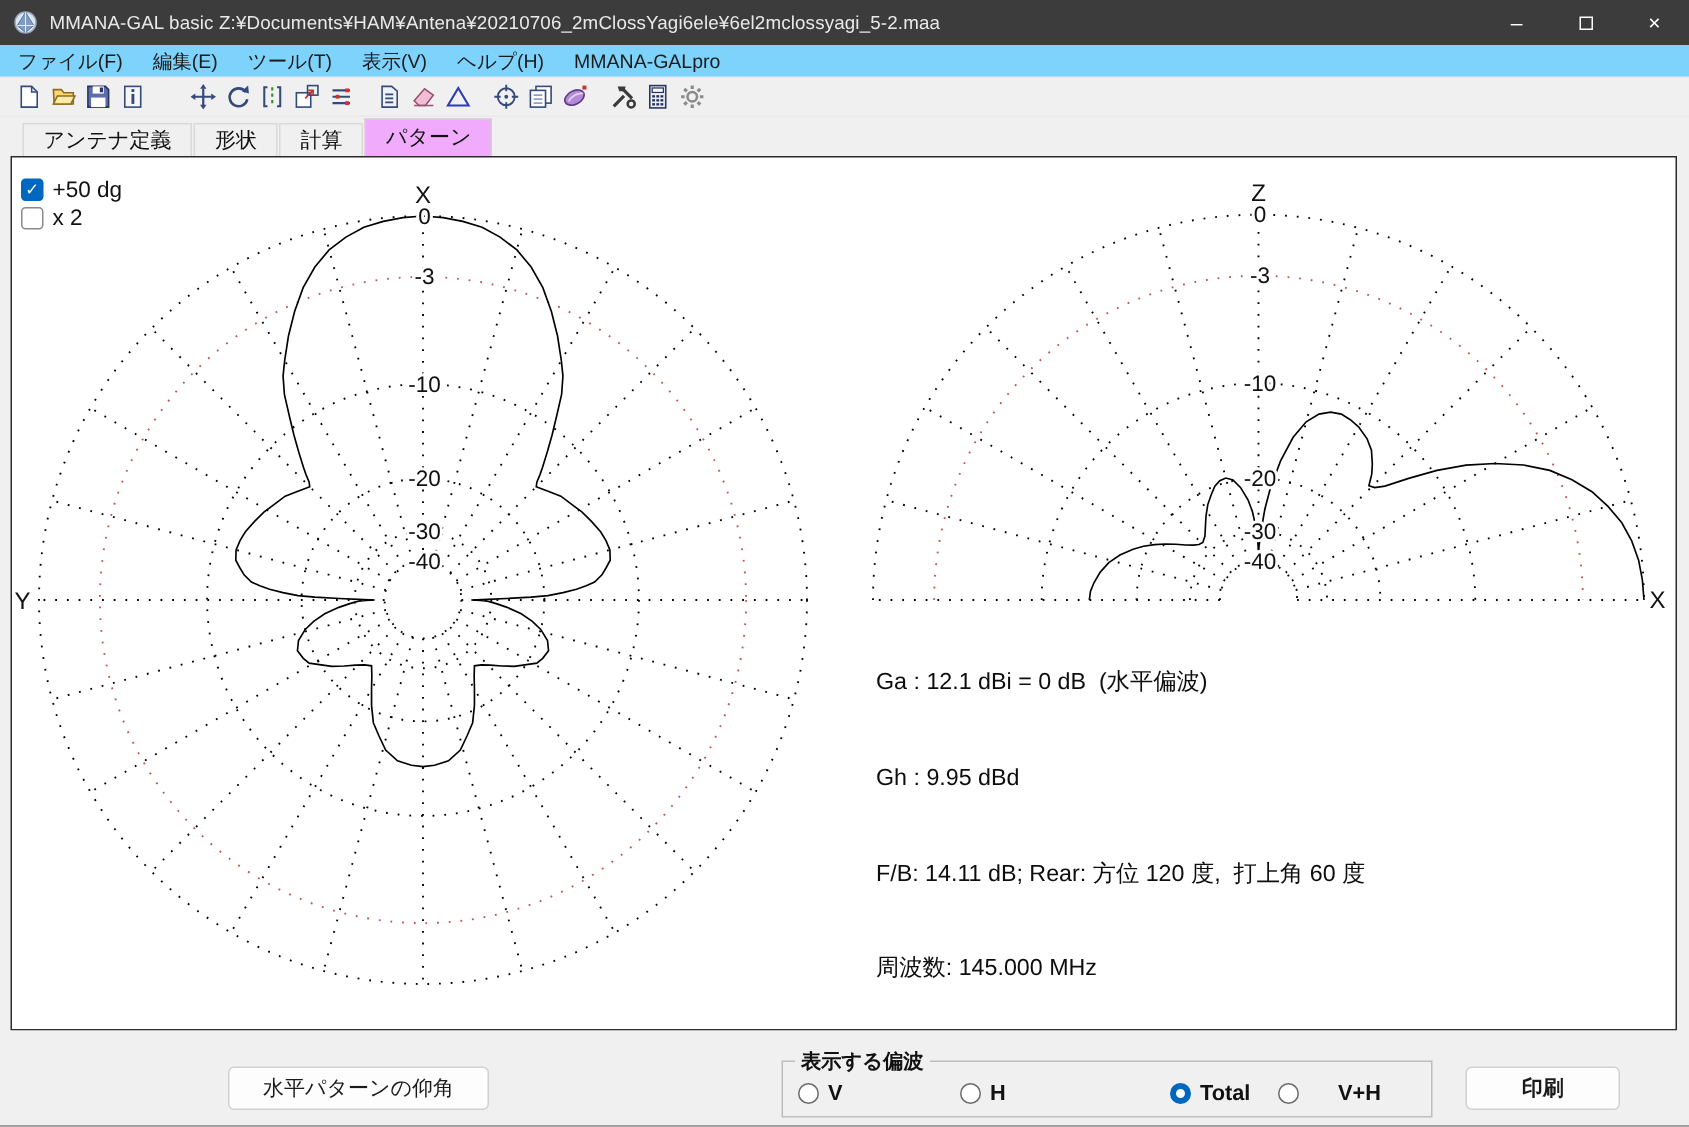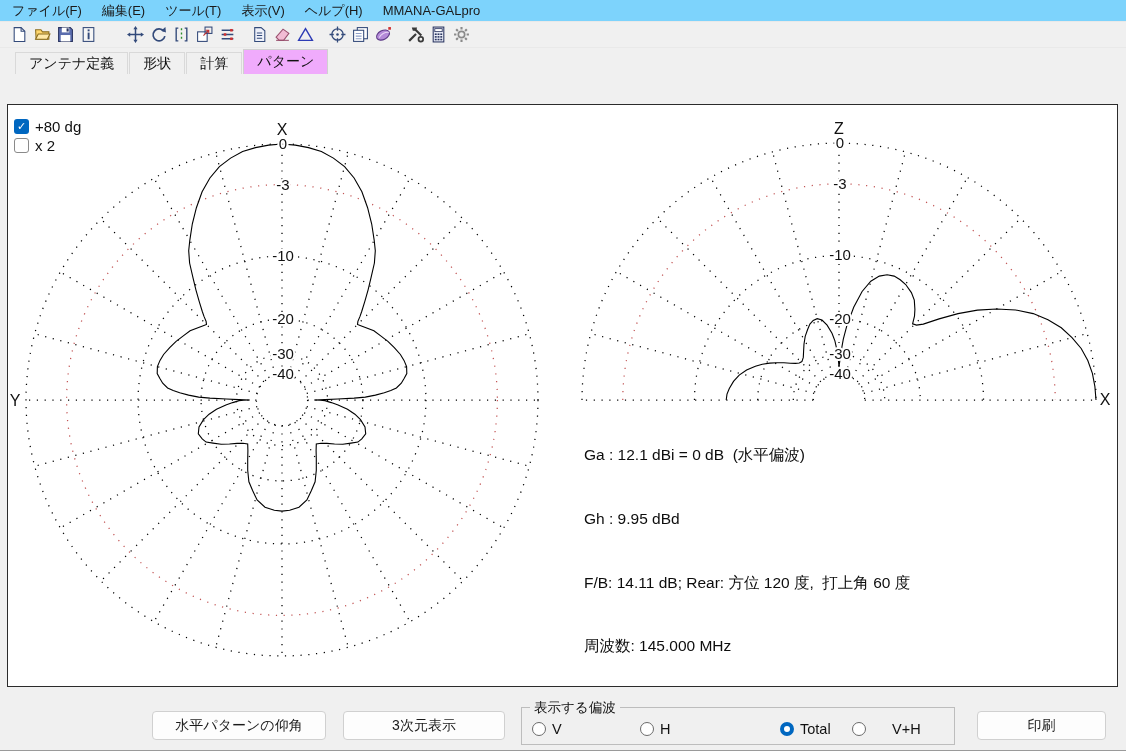--- a/index.html
+++ b/index.html
@@ -37,31 +37,48 @@
   .cbrow { display:flex; align-items:center; height:18px; margin-bottom:1px; }
   .cb { width:15px; height:15px; border-radius:3px; margin-right:6px; flex:0 0 auto; display:flex; align-items:center; justify-content:center; }
   .cb.on { background:#0067c0; color:#fff; font-size:11px; }
   .cb.off { background:#fff; border:1px solid #8a8a8a; }
   .infoblock { position:absolute; left:576px; top:297px; font-size:15.5px; line-height:21.2px; color:#0d0d0d; white-space:pre; }
 
   
   .bottombar { position:absolute; left:0; top:687px; width:1126px; height:64px; background:#f0f0f0; }
   .btn { position:absolute; height:29px; background:#fdfdfd; border:1px solid #d0d0d0; border-radius:4px;
          font-size:14px; color:#1a1a1a; display:flex; align-items:center; justify-content:center; }
-  .groupbox { position:absolute; left:521px; top:20px; width:434px; height:38px; border:1px solid #bdbdbd; }
+  .groupbox { position:absolute; left:521px; top:20px; width:434px; height:38px; border:1px solid #bdbdbd;font-weight:bold; }
   .grouptitle { position:absolute; left:8px; top:-9px; background:#f0f0f0; padding:0 4px; font-size:13.5px; color:#111; }
   .radio { position:absolute; top:13px; display:flex; align-items:center; font-size:14.5px; color:#111; }
   .rdot { width:14px; height:14px; border-radius:50%; background:#fff; border:1px solid #6b6b6b; margin-right:6px; flex:0 0 auto; }
   .radio.sel .rdot { border:4.5px solid #0067c0; }
 </style>
 </head>
 <body>
 
 <div class="window">
 
+  <div class="titlebar">
+    <svg class="appicon" viewBox="0 0 16 16">
+      <circle cx="8" cy="8" r="7" fill="#dce6f2" stroke="#9aa7b8"></circle>
+      <path d="M8 1.2L13.5 10 8 14.8 2.5 10z" fill="#7e9cc4" stroke="#556d92" stroke-width="0.6"></path>
+      <path d="M8 1.2V14.8M2.5 10h11" stroke="#e8eef6" stroke-width="0.7" fill="none"></path>
+    </svg>
+    <div class="title">MMANA-GAL basic Z:¥Documents¥HAM¥Antena¥20210706_2mClossYagi6ele¥6el2mclossyagi_5-2.maa</div>
+    <div class="wctrl">
+        <span>–</span>
+      </div>
+    <div class="wctrl max">
+        <span></span>
+      </div>
+    <div class="wctrl">
+        <span>×</span>
+      </div>
+  </div>
 
   <div class="menubar">
     <div class="menuitem">ファイル(F)</div>
     <div class="menuitem">編集(E)</div>
     <div class="menuitem">ツール(T)</div>
     <div class="menuitem">表示(V)</div>
     <div class="menuitem">ヘルプ(H)</div>
     <div class="menuitem">MMANA-GALpro</div>
   </div>
 
@@ -278,42 +295,41 @@
         <text x="832" y="218.72946413367265" text-anchor="middle" font-size="15" fill="#111" stroke="#fff" stroke-width="4" paint-order="stroke" font-family="Liberation Sans, DejaVu Sans, sans-serif">-20</text>
         <text x="832" y="254.29821916199967" text-anchor="middle" font-size="15" fill="#111" stroke="#fff" stroke-width="4" paint-order="stroke" font-family="Liberation Sans, DejaVu Sans, sans-serif">-30</text>
         <text x="832" y="274.3" text-anchor="middle" font-size="15" fill="#111" stroke="#fff" stroke-width="4" paint-order="stroke" font-family="Liberation Sans, DejaVu Sans, sans-serif">-40</text>
         <text x="831" y="29" text-anchor="middle" font-size="16" fill="#111" font-family="Liberation Sans, DejaVu Sans, sans-serif">Z</text>
         <text x="1097" y="300" text-anchor="middle" font-size="16" fill="#111" font-family="Liberation Sans, DejaVu Sans, sans-serif">X</text>
       </svg>
 
     <div class="cbx">
       <div class="cbrow">
         <span class="cb on">✓</span>
-        <span>+80 dg</span>
+        <span>+50 dg</span>
       </div>
       <div class="cbrow">
         <span class="cb off"></span>
         <span>x 2</span>
       </div>
     </div>
 
     <div class="infoblock">
       <div>Ga : 12.1 dBi = 0 dB  (水平偏波)</div>
       <div>Gh : 9.95 dBd</div>
       <div>F/B: 14.11 dB; Rear: 方位 120 度,  打上角 60 度</div>
       <div>周波数: 145.000 MHz</div>
       <div>Z: 39.980 + j5.848 Ohm</div>
       
       
     </div>
   </div>
 
   <div class="bottombar">
     <div class="btn" style="left:152px; top:24px; width:174px;">水平パターンの仰角</div>
-    <div class="btn" style="left:343px; top:24px; width:162px;">3次元表示</div>
 
     <div class="groupbox">
       <div class="grouptitle">表示する偏波</div>
       <div class="radio" style="left:10px;">
         <span class="rdot"></span>
         <span>V</span>
       </div>
       <div class="radio" style="left:118px;">
         <span class="rdot"></span>
         <span>H</span>
@@ -321,16 +337,16 @@
       <div class="radio sel" style="left:222px;padding-left:36px;">
         <span class="rdot"></span>
         <span>Total</span>
       </div>
       <div class="radio" style="left:330px;gap:20px;">
         <span class="rdot"></span>
         <span>V+H</span>
       </div>
     </div>
 
-    <div class="btn" style="left:977px; top:24px; width:129px;">印刷</div>
+    <div class="btn" style="left:977px; top:24px; width:103px;font-weight:bold;">印刷</div>
   </div>
 
 </div>
 
 </body></html>

